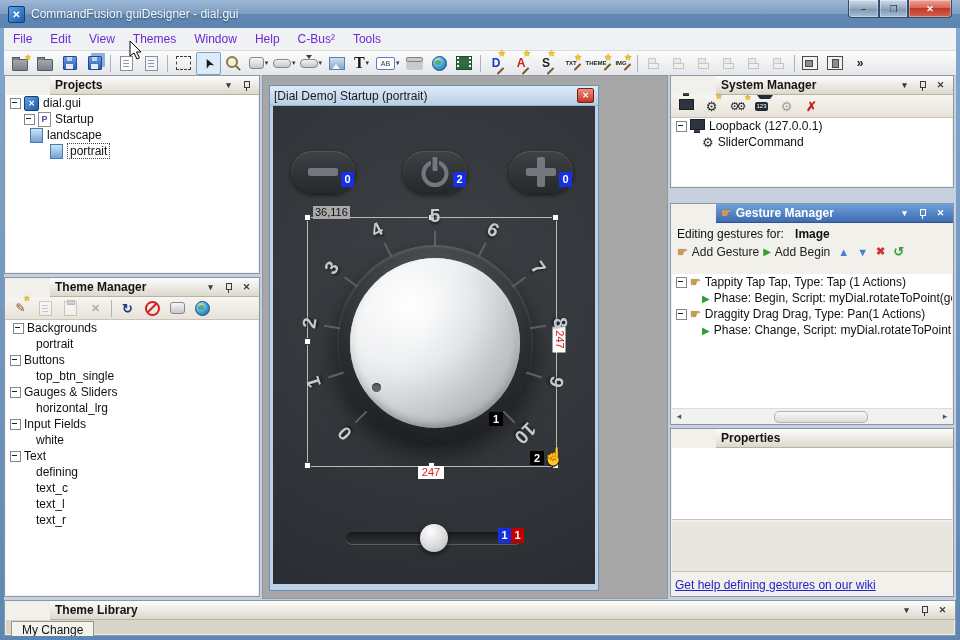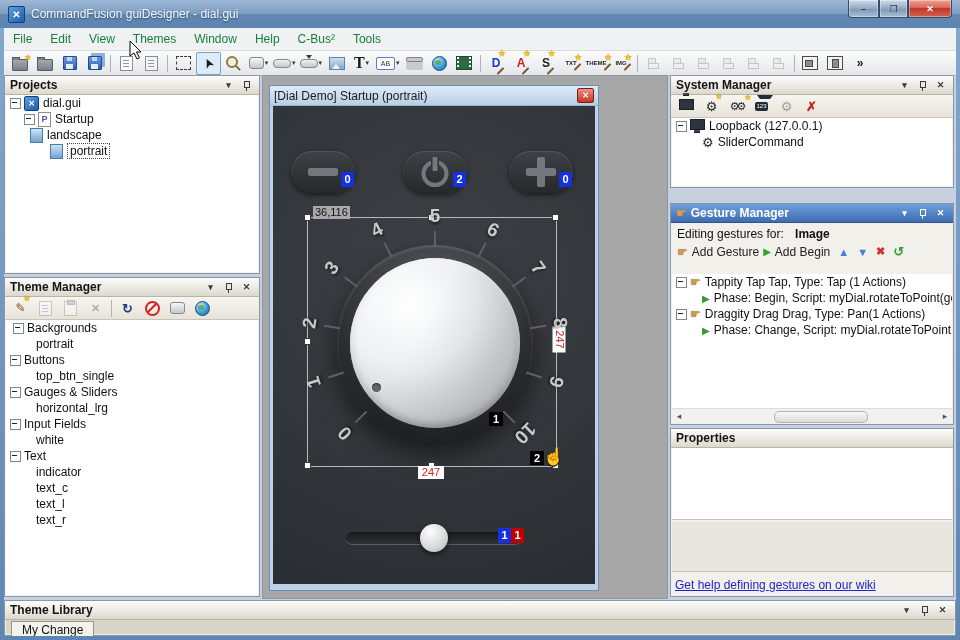--- a/index.html
+++ b/index.html
@@ -16,21 +16,21 @@
   .wbtn{height:17px;border:1px solid #2e4e72;border-top:none;display:flex;align-items:center;justify-content:center;
     color:#fff;font-size:9px;background:linear-gradient(#cfdded,#92a9c0 50%,#7e98b2 51%,#a9bdd2);box-shadow:inset 0 0 0 1px rgba(255,255,255,.35);}
   .wbtn.min{width:29px;border-radius:0 0 0 4px;color:#2a3d52;font-weight:bold;}
   .wbtn.max{width:27px;color:#2a3d52;}
   .wbtn.close{width:42px;border-radius:0 0 4px 0;background:linear-gradient(#f0a295,#d96656 45%,#c0392b 50%,#d4604e);color:#fff;font-weight:bold;}
 
   
   .client{position:absolute;left:4px;right:4px;top:28px;bottom:4px;background:#c6d0de;overflow:hidden;}
 
   .menubar{position:absolute;left:0;right:0;top:0;height:22px;background:#f0f1f2;border-bottom:1px solid #dadcdf;display:flex;align-items:center;}
-  .mitem{padding:0 9px;height:22px;line-height:22px;color:#15803d;}
+  .mitem{padding:0 9px;height:22px;line-height:22px;color:#6d28d9;}
 
   .toolbar{position:absolute;left:0;right:0;top:23px;height:24px;background:linear-gradient(#fcfcfc,#e4e6e9);
     border-bottom:1px solid #b4b9bf;display:flex;align-items:center;padding-left:3px;}
   .tbi{height:21px;min-width:21px;display:flex;align-items:center;justify-content:center;border:1px solid transparent;border-radius:2px;padding:0 1px;position:relative;}
   .tbi.active{border-color:#7da2c8;background:#dceafa;}
   .tbi.dis{opacity:.4;}
   .tsep{width:1px;height:17px;background:#aeb3b9;margin:0 3px;flex:none;}
   .dd{font-size:7px;color:#333;margin-left:1px;}
   .ic{display:inline-block;position:relative;line-height:normal;}
   .star::after{content:"★";position:absolute;top:-7px;right:-5px;color:#f7c71d;font-size:8px;text-shadow:0 0 1px #8a6d00;}
@@ -79,21 +79,21 @@
   .ic-ban::after{content:"";position:absolute;left:-1px;top:4px;width:12px;height:2px;background:#d42020;transform:rotate(-45deg);}
   .ic-mon{width:13px;height:9px;background:#2c3440;border:1px solid #1a2028;margin-bottom:3px;}
   .ic-mon::after{content:"";position:absolute;left:3px;bottom:-3px;width:6px;height:2px;background:#3c4450;box-shadow:0 1px 0 #1a2028;}
   .ic-gear{font-size:13px;color:#2a2a2a;}
   .ic-gear2{font-size:11px;color:#2a2a2a;letter-spacing:-3px;}
   .ic-bub{width:13px;height:9px;background:#222a36;border-radius:2px;color:#fff;font-size:6px;text-align:center;line-height:9px;}
   .ic-bub::after{content:"";position:absolute;left:2px;bottom:-3px;border-left:3px solid transparent;border-right:3px solid transparent;border-top:4px solid #222a36;}
 
   
   .panel{position:absolute;background:#f2f0ea;border:1px solid #8d96a5;box-sizing:border-box;}
-  .phead{height:18px;background:linear-gradient(#fdfdfb,#dcd8cd);border-bottom:1px solid #b8b3a7;display:flex;align-items:center;padding:0 5px;font-weight:bold;color:#141414;}
+  .phead{height:18px;background:linear-gradient(#fdfdfb,#dcd8cd);border-bottom:1px solid #b8b3a7;display:flex;align-items:center;padding:0 5px;font-weight:bold;color:#141414;margin-left:45px;}
   .phead .sp{flex:1;}
   .hbtn{width:15px;height:14px;display:flex;align-items:center;justify-content:center;font-size:9px;color:#3a3a3a;margin-left:3px;}
   .pin{position:relative;width:9px;height:11px;}
   .pin::before{content:"";position:absolute;left:2px;top:1px;width:4px;height:5px;border:1px solid #3a3a3a;background:#e8e8e8;}
   .pin::after{content:"";position:absolute;left:4px;top:7px;width:1px;height:4px;background:#3a3a3a;}
   .ptoolbar{height:22px;background:linear-gradient(#f7f5f0,#e7e3da);border-bottom:1px solid #c9c4b8;display:flex;align-items:center;padding-left:3px;}
   .tree{position:absolute;left:1px;right:1px;bottom:1px;background:#fff;overflow:hidden;}
   .trow{display:flex;align-items:center;height:16px;white-space:nowrap;color:#111;}
   .exp{width:9px;height:9px;border:1px solid #7e8790;background:#fff;margin:0 3px 0 2px;position:relative;flex:none;}
   .exp::before{content:"";position:absolute;left:1px;top:3px;width:5px;height:1px;background:#222;}
@@ -416,21 +416,21 @@
             <span>Input Fields</span>
           </div>
         <div class="trow" style="padding-left:30px;">
             <span>white</span>
           </div>
         <div class="trow" style="padding-left:2px;">
             <span class="exp"></span>
             <span>Text</span>
           </div>
         <div class="trow" style="padding-left:30px;">
-            <span>indicator</span>
+            <span>defining</span>
           </div>
         <div class="trow" style="padding-left:30px;">
             <span>text_c</span>
           </div>
         <div class="trow" style="padding-left:30px;">
             <span>text_l</span>
           </div>
         <div class="trow" style="padding-left:30px;">
             <span>text_r</span>
           </div>

